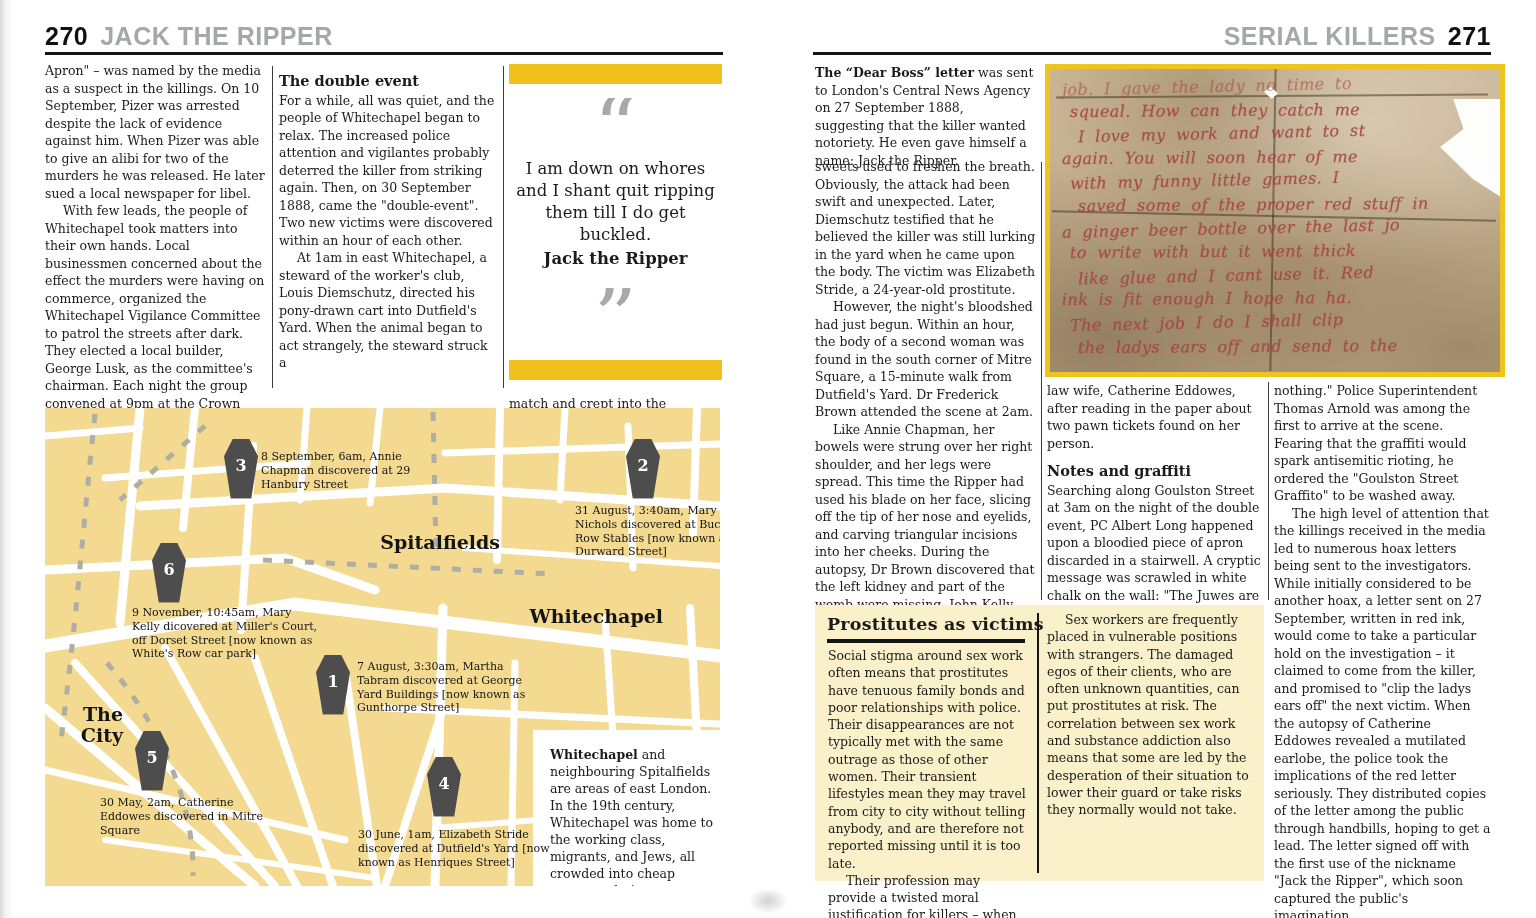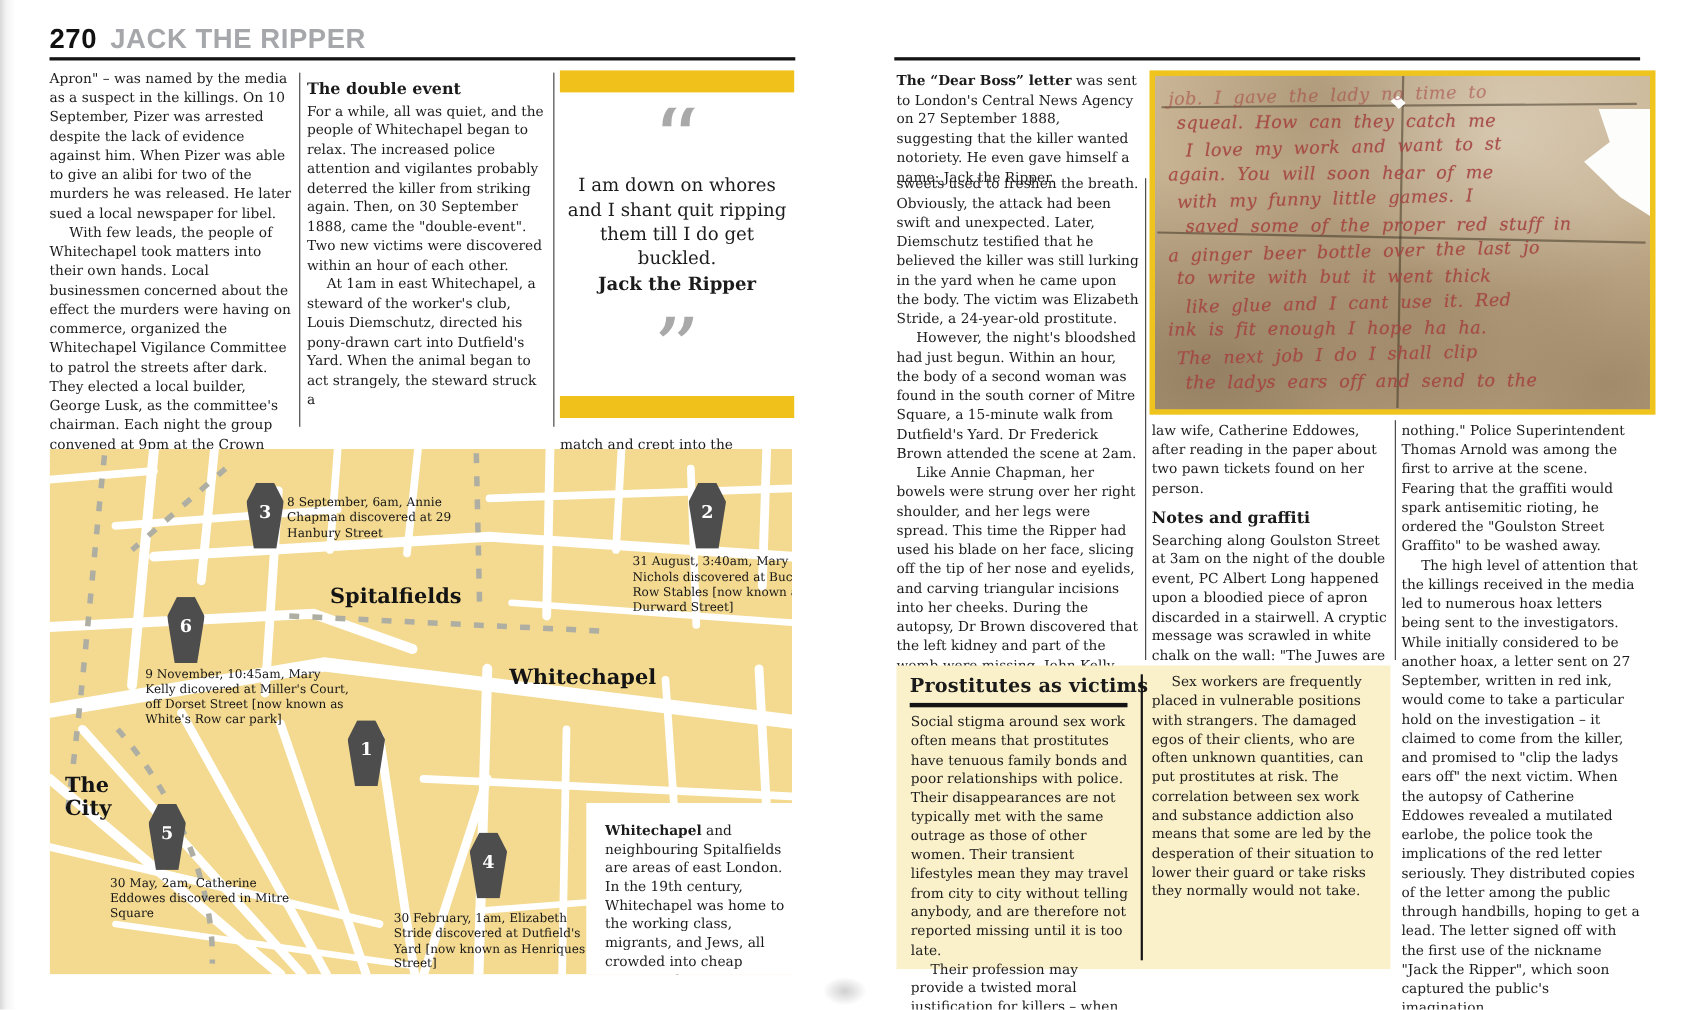--- a/index.html
+++ b/index.html
@@ -34,21 +34,21 @@
   .quote-attr{font-weight:bold;font-size:16.5px;line-height:22px;}
   
   #crime-map{position:absolute;left:45px;top:408px;width:675px;height:478px;overflow:hidden;}
   #crime-map svg{position:absolute;left:0;top:0;}
   .marker{position:absolute;width:34px;height:60px;transform:translate(-50%,-52%);
     display:flex;align-items:center;justify-content:center;color:#fff;
     clip-path:polygon(26% 0,74% 0,100% 29%,80% 100%,20% 100%,0 29%);
     font-weight:bold;font-size:16px;z-index:3;}
   .marker span{margin-top:-8px;}
   .marker-label{position:absolute;font-size:11px;line-height:13.8px;z-index:2;color:#141414;}
-  .area-label{position:absolute;font-weight:bold;font-size:19px;line-height:21px;z-index:2;color:#141414;}
+  .area-label{position:absolute;font-weight:bold;font-size:19px;line-height:21px;z-index:2;color:#141414;text-align:right;}
   .map-caption{position:absolute;font-size:12.5px;line-height:17px;z-index:4;}
   
   #letter-photo{position:absolute;left:1045px;top:64px;width:460px;height:313px;box-sizing:border-box;}
   #letter-paper{position:absolute;left:5px;top:5px;right:5px;bottom:5px;overflow:hidden;
     background:
       radial-gradient(ellipse at 72% 18%, rgba(255,255,255,.28), transparent 42%),
       radial-gradient(ellipse at 12% 88%, rgba(82,63,40,.38), transparent 48%),
       radial-gradient(ellipse at 55% 62%, rgba(122,96,60,.28), transparent 50%),
       radial-gradient(ellipse at 92% 92%, rgba(100,78,48,.32), transparent 42%),
       radial-gradient(ellipse at 35% 8%, rgba(110,88,55,.30), transparent 38%),
@@ -73,20 +73,23 @@
 
 <div id="canvas">
   <div class="page-edge-left"></div>
   <div class="spine-smudge"></div>
 
   <div class="hdr" style="left:45px;">
     <span class="pgnum">270</span><span class="section">JACK THE RIPPER</span>
   </div>
   <div class="hrule" style="left:45px;top:52px;width:678px;"></div>
 
+  <div class="hdr hdr-right" style="left:813px;width:678px;">
+    <span class="section">SERIAL KILLERS</span><span class="pgnum">271</span>
+  </div>
   <div class="hrule" style="left:813px;top:52px;width:678px;"></div>
 
   <div class="col" style="left:45px;top:62px;width:223px;">
     <p>Apron" – was named by the media as a suspect in the killings. On 10 September, Pizer was arrested despite the lack of evidence against him. When Pizer was able to give an alibi for two of the murders he was released. He later sued a local newspaper for libel.</p>
     <p class="indent">With few leads, the people of Whitechapel took matters into their own hands. Local businessmen concerned about the effect the murders were having on commerce, organized the Whitechapel Vigilance Committee to patrol the streets after dark. They elected a local builder, George Lusk, as the committee's chairman. Each night the group convened at 9pm at the Crown pub to inspect patrollers</p>
   </div>
   <div class="vrule" style="left:272px;top:66px;height:322px;"></div>
 
   <div class="col" style="left:279px;top:62px;width:219px;">
     <div class="subhead">The double event</div>
@@ -148,32 +151,33 @@
         <path d="M62,255 C110,310 150,390 148,468"></path>
       </g>
       <rect x="488" y="322" width="187" height="156" fill="#ffffff"></rect>
     </svg>
     <div class="map-caption" style="left:505px;top:338px;width:165px;">
       <b class="lead">Whitechapel</b><span> and neighbouring Spitalfields are areas of east London. In the 19th century, Whitechapel was home to the working class, migrants, and Jews, all crowded into cheap accommodation.</span>
     </div>
   <div class="marker" style="left: 288px; top: 278px; background: rgb(77, 77, 77);">
         <span>1</span>
       </div>
+      <div class="marker-label" style="left: 312px; top: 252px; width: 178px;">7 August, 3:30am, Martha Tabram discovered at George Yard Buildings [now known as Gunthorpe Street]</div>
       <div class="marker" style="left: 598px; top: 62px; background: rgb(77, 77, 77);">
         <span>2</span>
       </div>
       <div class="marker-label" style="left: 530px; top: 96px; width: 168px;">31 August, 3:40am, Mary Nichols discovered at Buck's Row Stables [now known as Durward Street]</div>
       <div class="marker" style="left: 196px; top: 62px; background: rgb(77, 77, 77);">
         <span>3</span>
       </div>
       <div class="marker-label" style="left: 216px; top: 42px; width: 162px;">8 September, 6am, Annie Chapman discovered at 29 Hanbury Street</div>
       <div class="marker" style="left: 399px; top: 380px; background: rgb(77, 77, 77);">
         <span>4</span>
       </div>
-      <div class="marker-label" style="left: 313px; top: 420px; width: 192px;">30 February, 1am, Elizabeth Stride discovered at Dutfield's Yard [now known as Henriques Street]</div>
+      <div class="marker-label" style="left: 313px; top: 420px; width: 192px;">30 June, 1am, Elizabeth Stride discovered at Dutfield's Yard [now known as Henriques Street]</div>
       <div class="marker" style="left: 107px; top: 354px; background: rgb(77, 77, 77);">
         <span>5</span>
       </div>
       <div class="marker-label" style="left: 55px; top: 388px; width: 175px;">30 May, 2am, Catherine Eddowes discovered in Mitre Square</div>
       <div class="marker" style="left: 124px; top: 166px; background: rgb(77, 77, 77);">
         <span>6</span>
       </div>
       <div class="marker-label" style="left: 55px; top: 198px; width: 188px; margin-left: 32px;">9 November, 10:45am, Mary Kelly dicovered at Miller's Court, off Dorset Street [now known as White's Row car park]</div>
       <div class="area-label" style="left: 255px; top: 124px; width: 200px;">Spitalfields</div>
       <div class="area-label" style="left: 418px; top: 198px; width: 200px;">Whitechapel</div>

